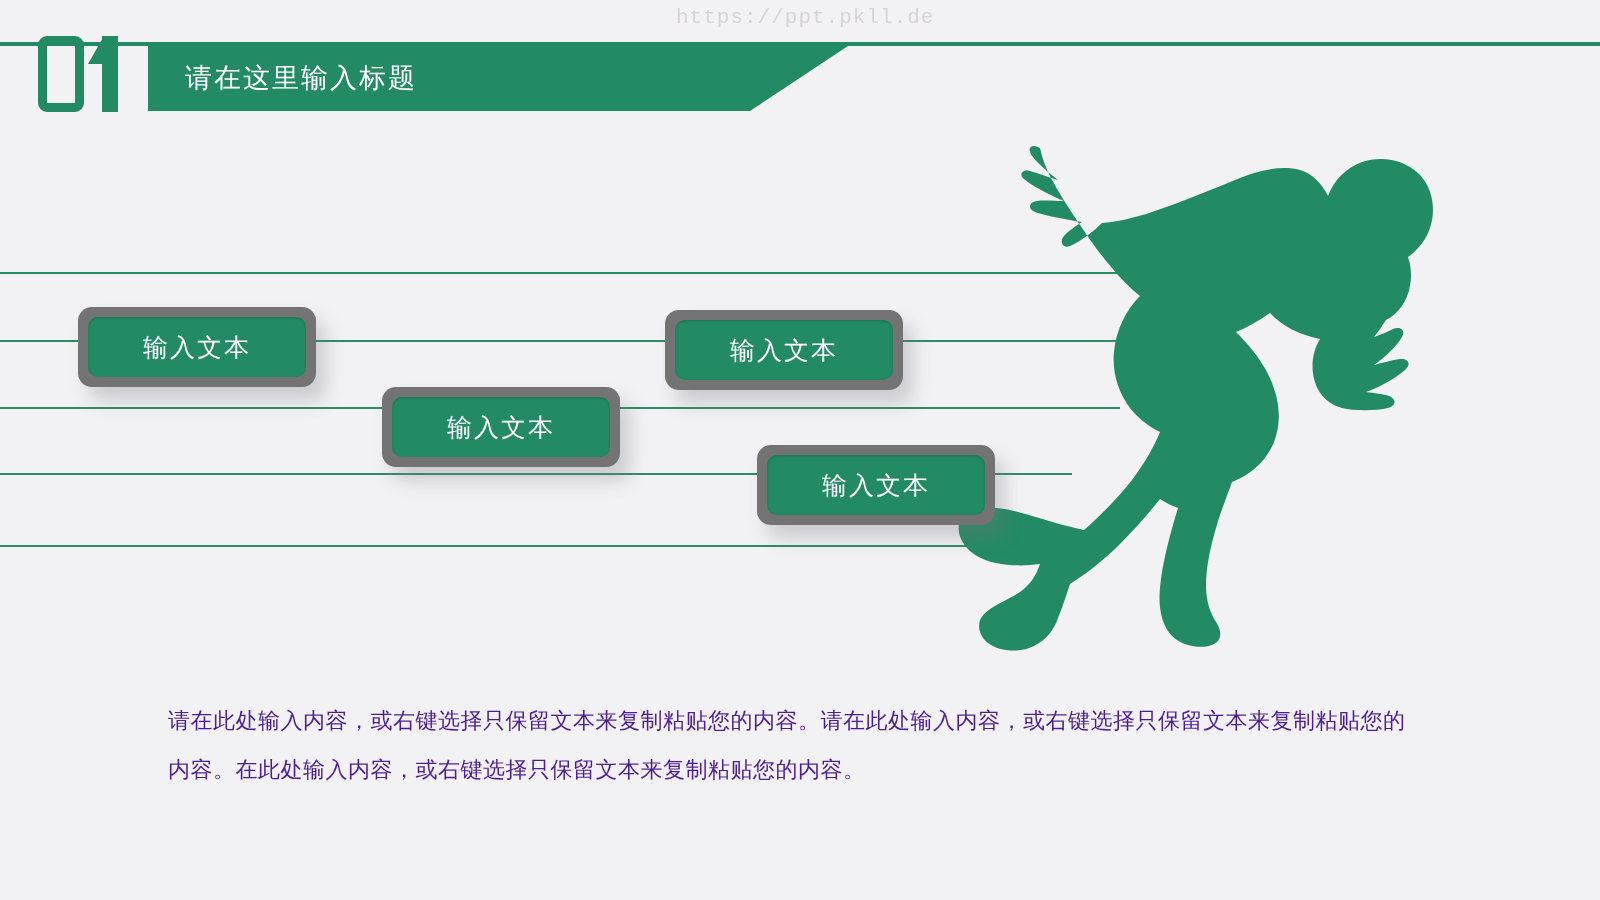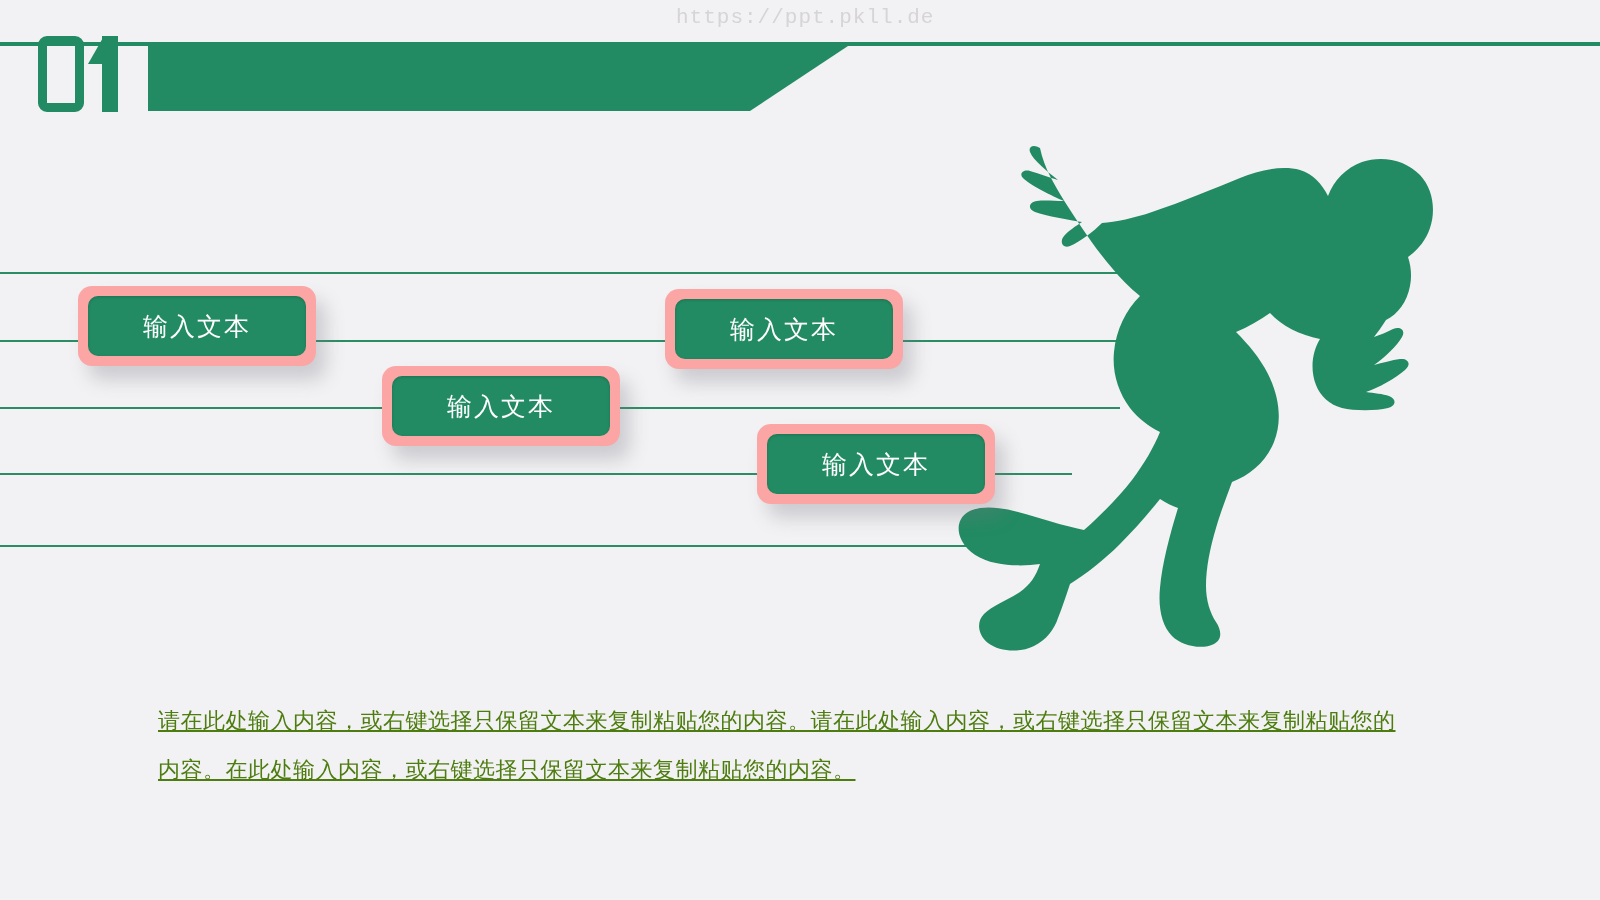--- a/index.html
+++ b/index.html
@@ -109,25 +109,26 @@
     position: absolute;
     left: 930px;
     top: 130px;
     width: 600px;
     height: 530px;
   }
 
   
   .chip {
     position: absolute;
-    background: #fca5a5;
+    background: #737373;
     border-radius: 14px;
     box-shadow: 10px 14px 18px rgba(120, 120, 128, 0.30);
     padding: 10px;
     box-sizing: border-box;
+    margin-top: 21px;
   }
   .chip-inner {
     width: 100%;
     height: 100%;
     background: #228b63;
     border-radius: 10px;
     display: flex;
     align-items: center;
     justify-content: center;
     box-shadow: inset 0 1px 3px rgba(0,0,0,0.18);
@@ -145,39 +146,39 @@
     left: 168px;
     top: 627px;
     font-size: 31px;
     font-weight: bold;
     color: #24805c;
     letter-spacing: 2px;
     white-space: nowrap;
   }
   .body-text {
     position: absolute;
-    left: 158px;
+    left: 168px;
     top: 696px;
     width: 1240px;
     font-size: 22px;
     line-height: 49px;
-    color: #4d7c0f;
+    color: #4c1d95;
     letter-spacing: 0.5px;
-    text-decoration: underline;
   }
 </style>
 </head>
 <body>
 
 <div class="slide">
 
   <div class="watermark">https://ppt.pkll.de</div>
 
   <div class="header-rule"></div>
   <div class="header-bar"></div>
+  <div class="header-title">请在这里输入标题</div>
 
   <div class="badge" title="01">
     <span class="zero"></span>
     <span class="one-flag"></span>
     <span class="one-stem"></span>
   </div>
 
   <div class="track-line" style="top:272px;width:1196px;"></div>
   <div class="track-line" style="top:340px;width:1155px;"></div>
   <div class="track-line" style="top:407px;width:1120px;"></div>

